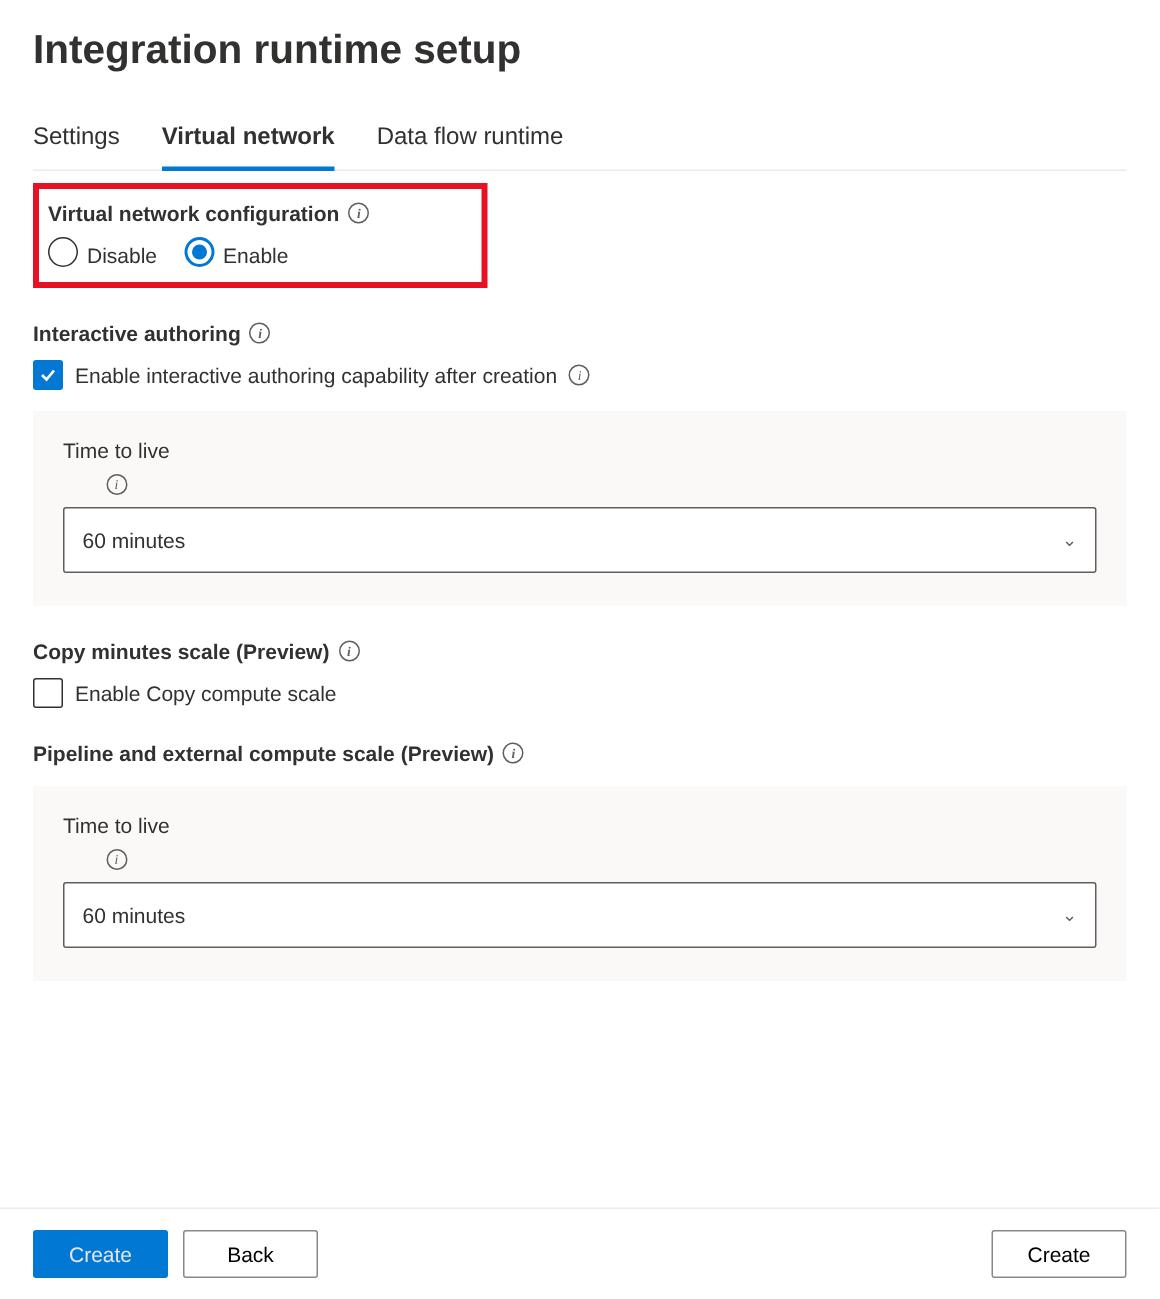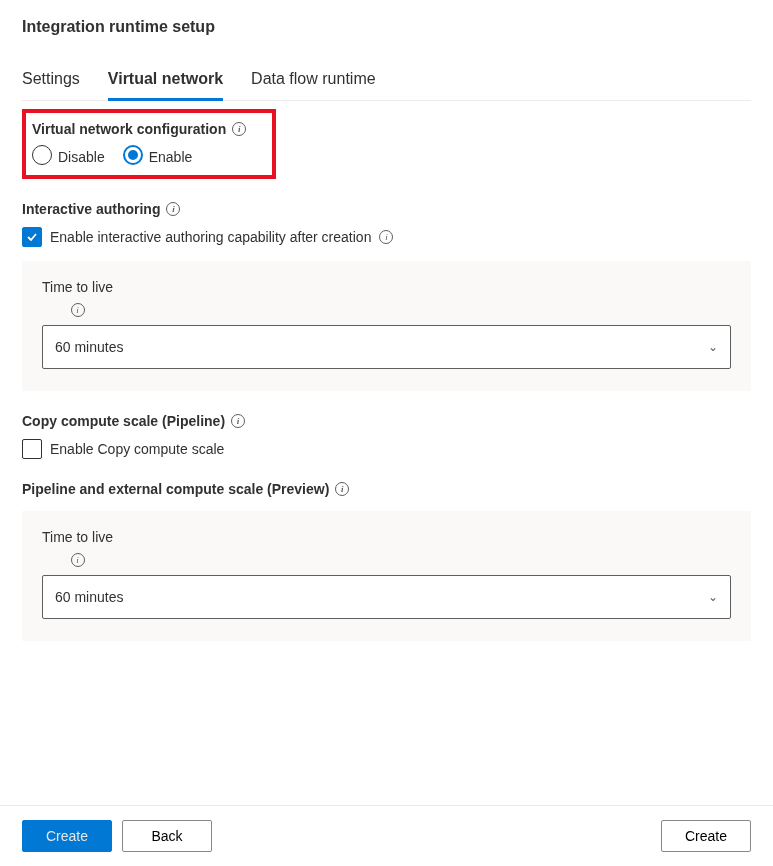--- a/index.html
+++ b/index.html
@@ -7,21 +7,21 @@
       font-family: "Segoe UI", -apple-system, sans-serif;
       font-size: 14px;
       color: #323130;
       background: #ffffff;
       width: 773px;
       height: 866px;
       position: relative;
       padding: 18px 22px 0 22px;
     }
     .page-title {
-      font-size: 16px;
+      font-size: 27px;
       font-weight: 600;
       color: #323130;
       margin-bottom: 24px;
     }
     .tabs {
       display: flex;
       border-bottom: 1px solid #edebe9;
       margin-bottom: 0;
     }
     .tab {
@@ -34,21 +34,21 @@
       margin-bottom: -1px;
     }
     .tab.active {
       font-weight: 600;
       border-bottom: 3px solid #0078d4;
     }
     .highlight-box {
       border: 4px solid #e81123;
       padding: 8px 10px 10px 6px;
       margin-top: 8px;
-      width: 254px;
+      width: 303px;
     }
     .section-label {
       font-weight: 600;
       font-size: 14px;
       color: #323130;
       display: inline-flex;
       align-items: center;
       gap: 6px;
     }
     .radio-row {
@@ -229,21 +229,21 @@
     </div>
     <div class="select">
       <span>60 minutes</span>
       <span class="chevron">⌄</span>
     </div>
   </div>
 </div>
 
 <div class="section">
   <div class="section-label">
-    <span>Copy compute scale (Pipeline)</span>
+    <span>Copy minutes scale (Preview)</span>
     <span class="info-icon">i</span>
   </div>
   <div class="checkbox-row">
     <span class="checkbox"></span>
     <span>Enable Copy compute scale</span>
   </div>
 </div>
 
 <div class="section">
   <div class="section-label">

